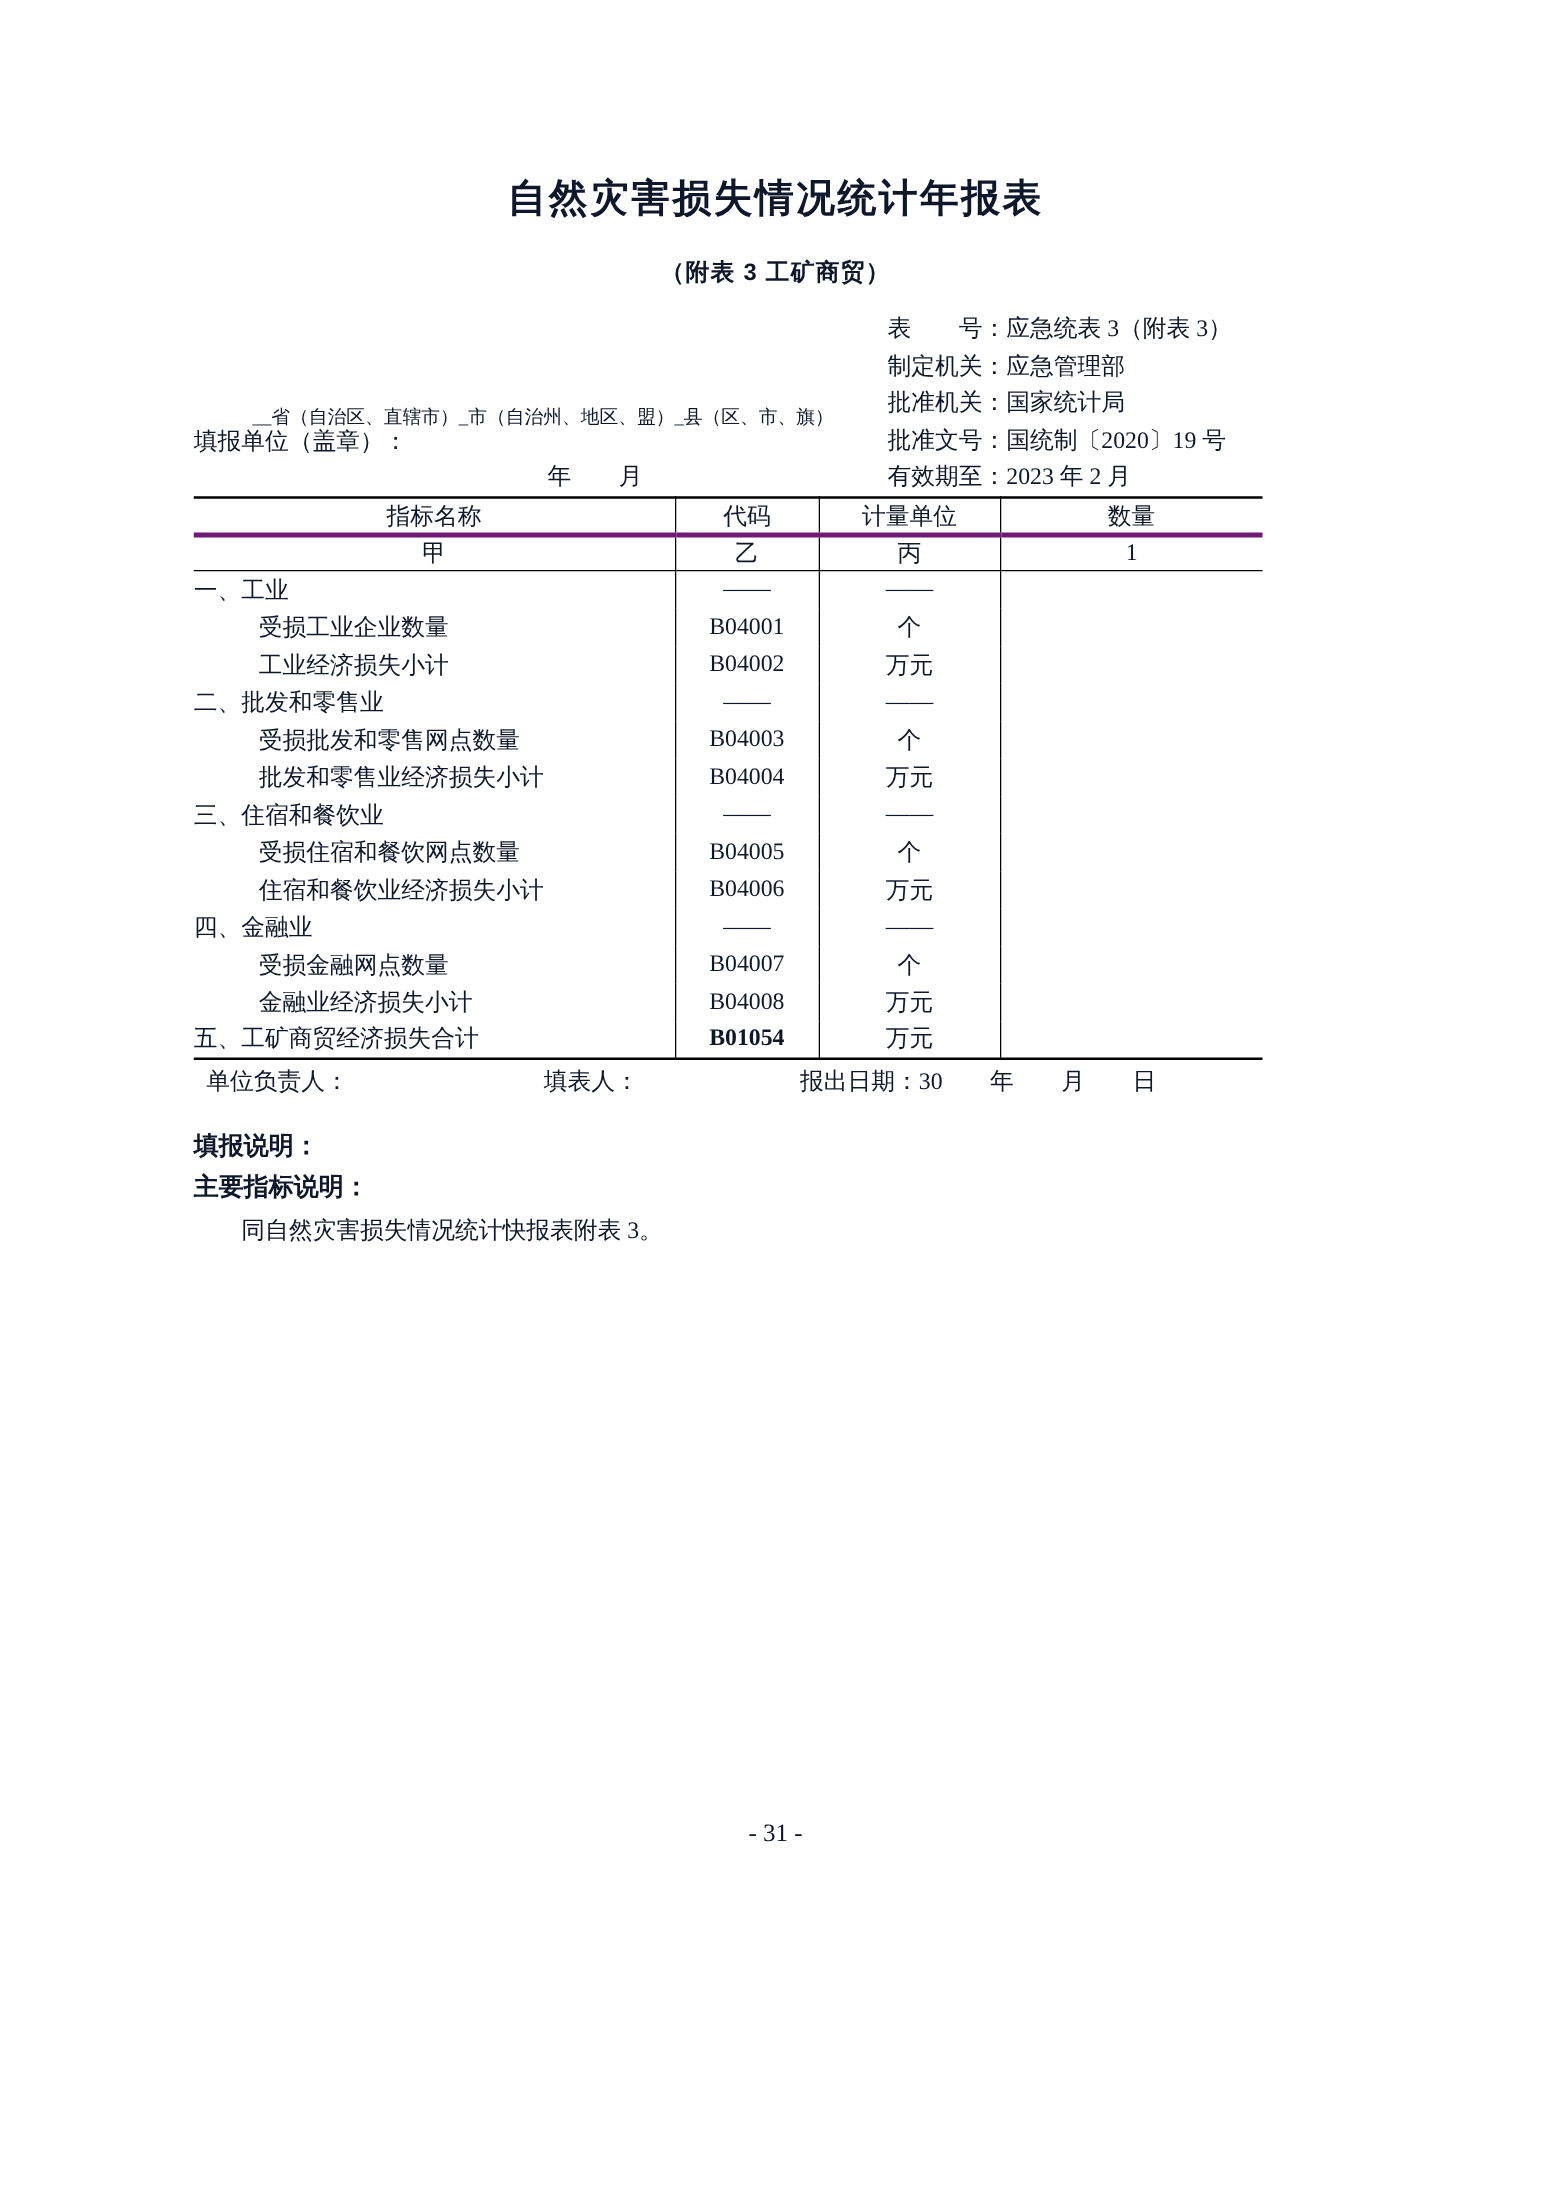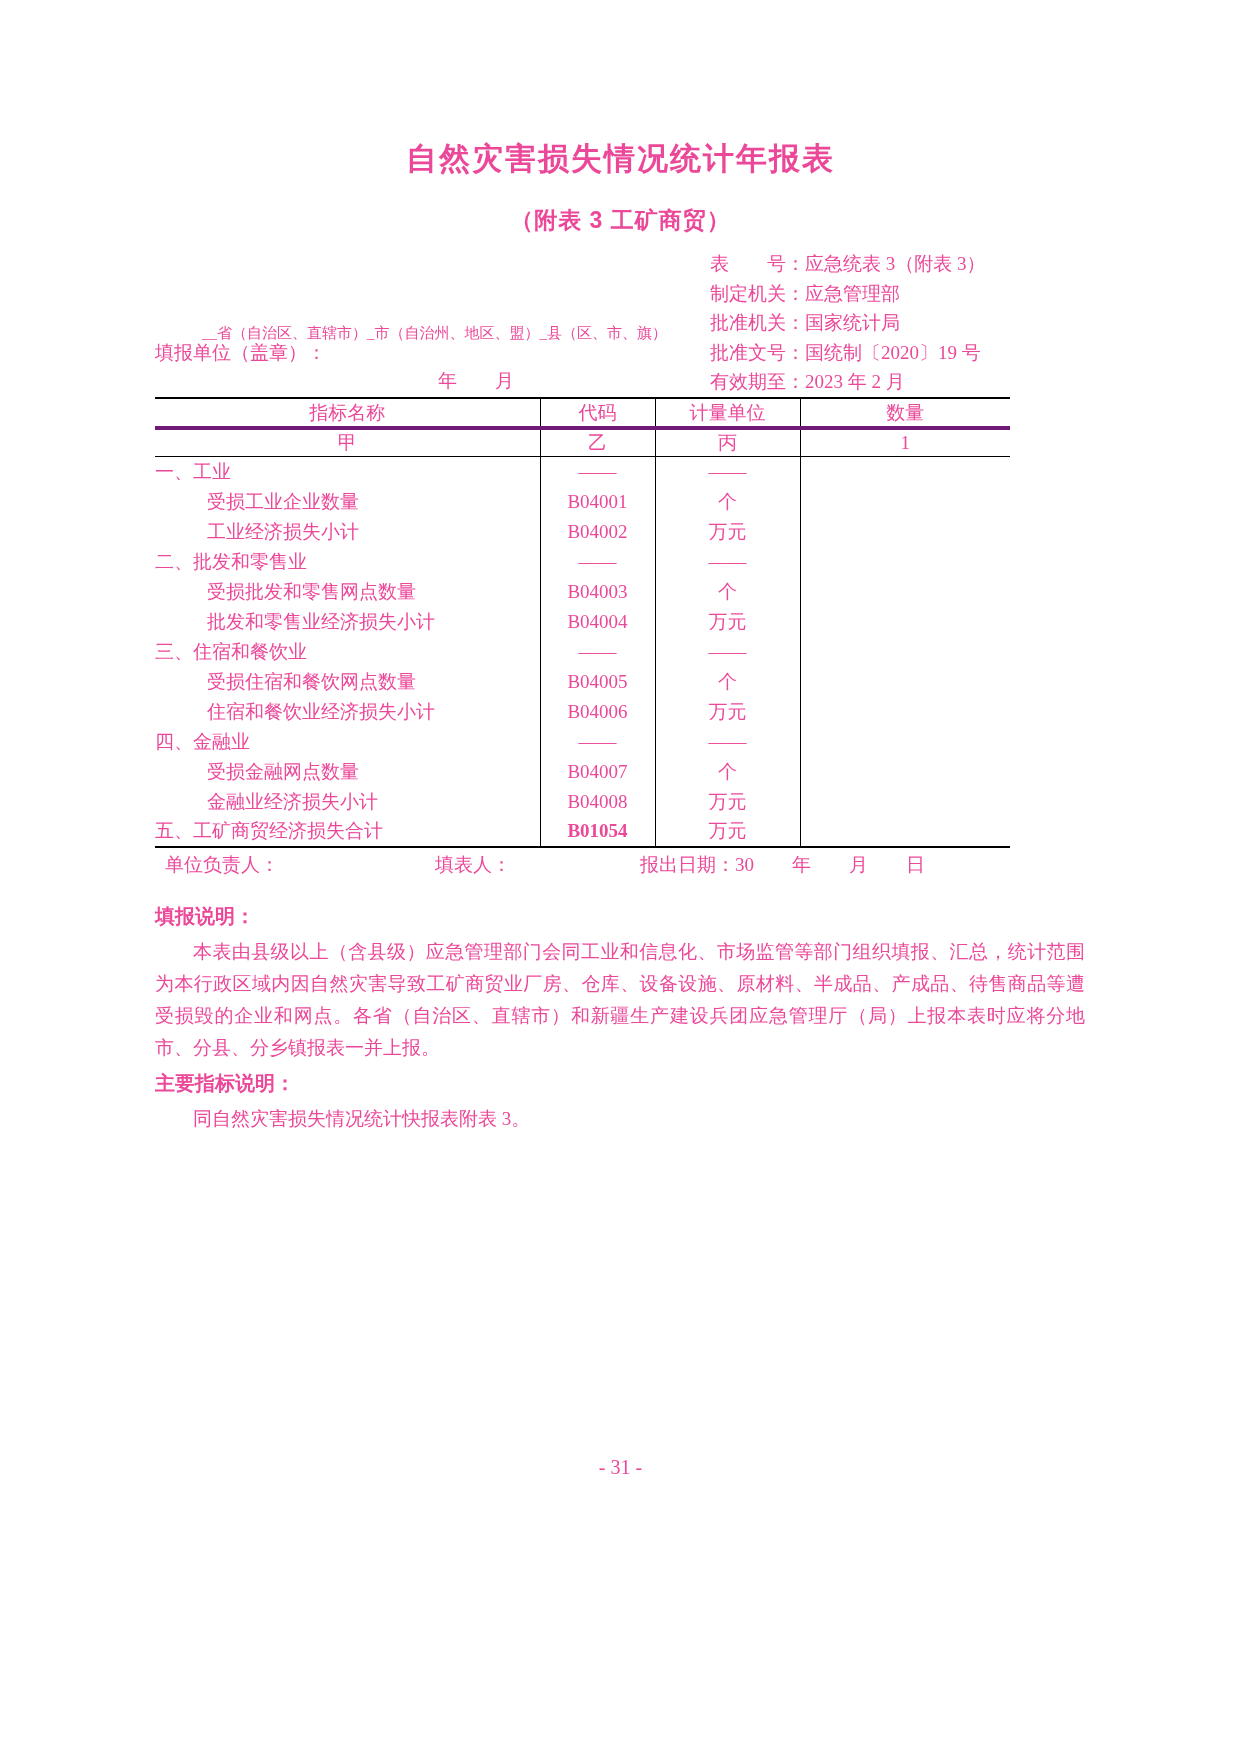--- a/index.html
+++ b/index.html
@@ -2,40 +2,40 @@
 <html><head>
 <meta charset="utf-8">
 <style>
   * { box-sizing: border-box; }
   html, body { margin: 0; padding: 0; background: #ffffff; }
   .page {
     position: relative;
     width: 1241px;
     height: 1568px;
     background: #ffffff;
-    color: #ec4899;
+    color: #0f172a;
     font-family: "Liberation Serif", serif;
     overflow: hidden;
   }
   .doc-title {
     position: absolute;
     top: 138px; left: 0; width: 100%;
     text-align: center;
     font-family: "Liberation Sans", sans-serif;
     font-weight: bold;
     font-size: 31px;
     letter-spacing: 2px;
   }
   .doc-subtitle {
     position: absolute;
     top: 205px; left: 0; width: 100%;
     text-align: center;
     font-family: "Liberation Sans", sans-serif;
     font-weight: bold;
-    font-size: 23px;
+    font-size: 19px;
     letter-spacing: 1px;
   }
   .meta-right {
     position: absolute;
     left: 710px; top: 249px;
     font-size: 19px;
     line-height: 29.5px;
     white-space: nowrap;
   }
   .left-unit   { position: absolute; left: 155px; top: 308px; font-size: 19px; white-space: nowrap; margin-top: 32px; }
@@ -242,20 +242,19 @@
   </div>
 
   <div class="table-footer">
     <span class="tf-resp">单位负责人：</span>
     <span class="tf-fill">填表人：</span>
     <span class="tf-date">报出日期：30　　年　　月　　日</span>
   </div>
 
   <div class="notes">
     <div class="notes-h">填报说明：</div>
-    <p class="notes-p">本表由县级以上（含县级）应急管理部门会同工业和信息化、市场监管等部门组织填报、汇总，统计范围为本行政区域内因自然灾害导致工矿商贸业厂房、仓库、设备设施、原材料、半成品、产成品、待售商品等遭受损毁的企业和网点。各省（自治区、直辖市）和新疆生产建设兵团应急管理厅（局）上报本表时应将分地市、分县、分乡镇报表一并上报。</p>
     <div class="notes-h2">主要指标说明：</div>
     <p class="notes-p">同自然灾害损失情况统计快报表附表 3。</p>
   </div>
 
   <div class="page-number">- 31 -</div>
 
 </div>
 
 </body></html>

